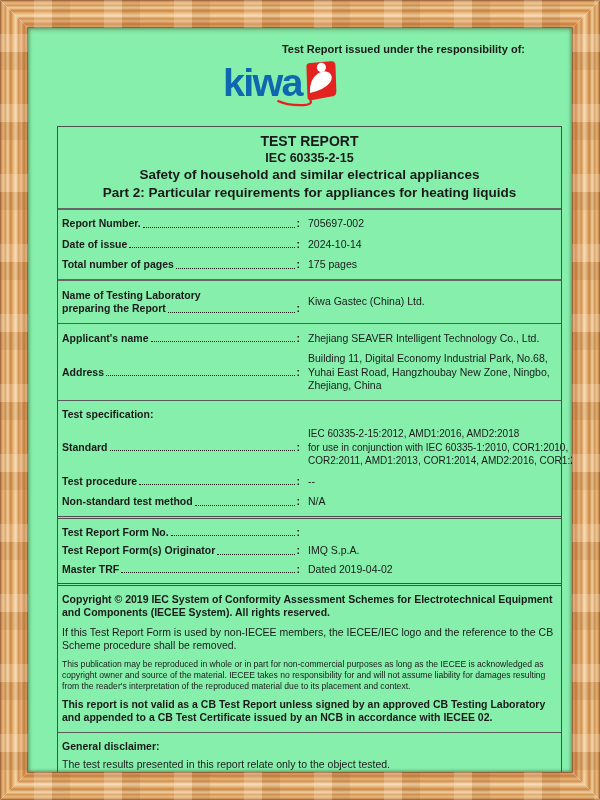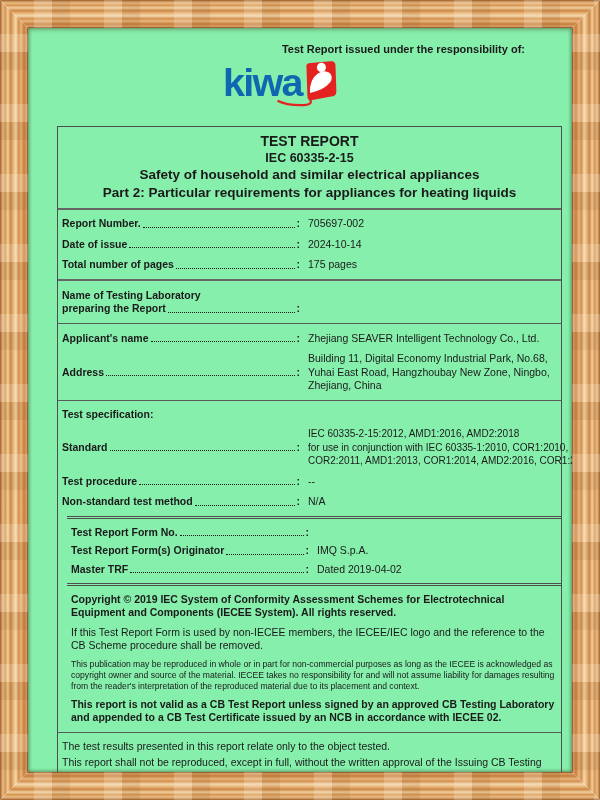--- a/index.html
+++ b/index.html
@@ -42,21 +42,21 @@
                inset 2px 0 3px rgba(60,35,10,.18), inset -2px 0 3px rgba(60,35,10,.18);
     font-size:10.5px;line-height:13.5px;
   }
   .hdr{margin:15px 47px 0 29px;text-align:right;font-weight:bold;font-size:11px;}
   .logo-wrap{margin:3px 68px 16px 29px;text-align:center;height:50px;}
 
   
   .docbox{margin:10px 0 0 29px;width:503px;border:1.5px solid #4e4e4e;}
   .sec{border-top:1.5px solid #5a5a5a;padding:4px 6px 4px 4px;}
   .sec:first-child{border-top:none;}
-  .sec.thick{border-top:3px double #4e4e4e;margin-left:9px;}
+  .sec.thick{border-top:3px double #4e4e4e;}
   .sec.med{border-top:2px solid #666;}
 
   .titleblk{text-align:center;padding:5px 4px 6px 4px;}
   .t1{font-size:14px;font-weight:bold;line-height:18px;}
   .t2{font-size:12.5px;font-weight:bold;line-height:16px;}
   .t3{font-size:13.5px;font-weight:bold;line-height:18px;}
 
   .row{display:flex;align-items:center;padding:3.5px 0;}
   .lbl{width:238px;display:flex;font-weight:bold;flex-shrink:0;}
   .lbl .txt{white-space:nowrap;}
@@ -140,20 +140,21 @@
     <div class="sec med">
       <div class="row">
         <span class="lbl2">
           <span>Name of Testing Laboratory</span>
           <span class="cont">
               <span class="txt">preparing the Report</span>
               <span class="dots"></span>
               <span class="colon">:</span>
             </span>
         </span>
+        <span class="val">Kiwa Gastec (China) Ltd.</span>
       </div>
     </div>
 
     <div class="sec">
       <div class="row">
         <span class="lbl">
             <span class="txt">Applicant's name</span>
             <span class="dots"></span>
             <span class="colon">:</span>
           </span>
@@ -228,20 +229,21 @@
     </div>
 
     <div class="sec thick">
       <div class="para bold">Copyright © 2019 IEC System of Conformity Assessment Schemes for Electrotechnical Equipment and Components (IECEE System). All rights reserved.</div>
       <div class="para">If this Test Report Form is used by non-IECEE members, the IECEE/IEC logo and the reference to the CB Scheme procedure shall be removed.</div>
       <div class="para small">This publication may be reproduced in whole or in part for non-commercial purposes as long as the IECEE is acknowledged as copyright owner and source of the material. IECEE takes no responsibility for and will not assume liability for damages resulting from the reader's interpretation of the reproduced material due to its placement and context.</div>
       <div class="para bold">This report is not valid as a CB Test Report unless signed by an approved CB Testing Laboratory and appended to a CB Test Certificate issued by an NCB in accordance with IECEE 02.</div>
     </div>
 
     <div class="sec">
+      <div class="gd-head">General disclaimer:</div>
       <div class="para" style="padding-bottom:0;">The test results presented in this report relate only to the object tested.</div>
       <div class="para">This report shall not be reproduced, except in full, without the written approval of the Issuing CB Testing Laboratory. The authenticity of this Test Report and its contents can be verified by contacting the NCB, responsible for this Test Report.</div>
 
     </div>
 
   </div>
 
 </div>
 
 </body></html>

